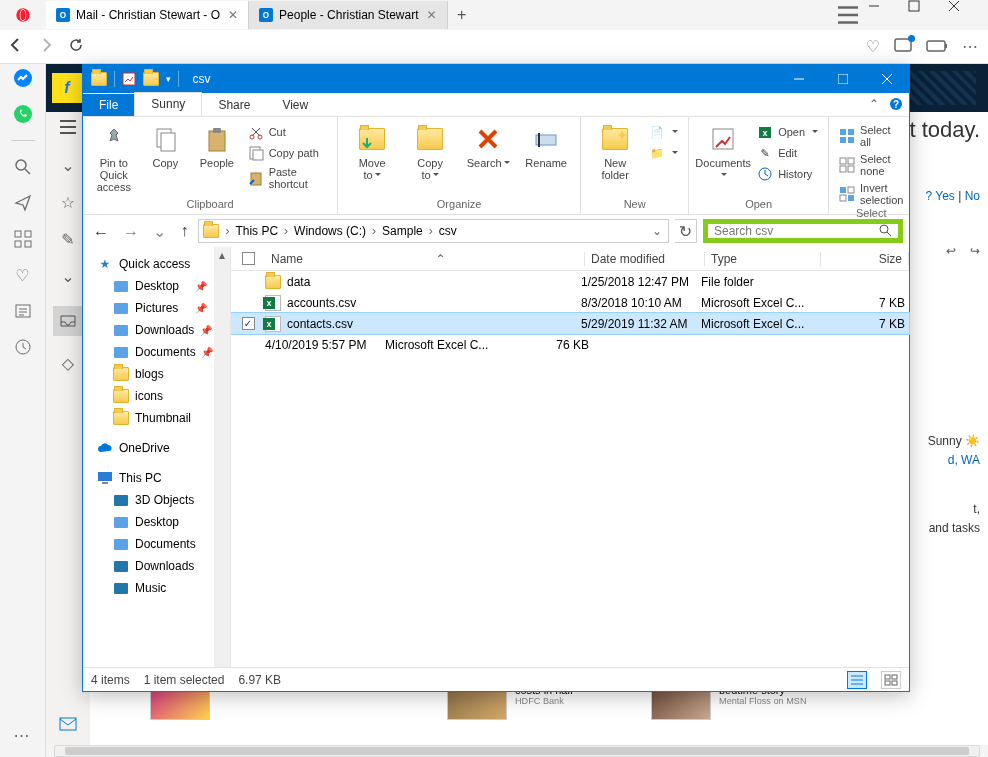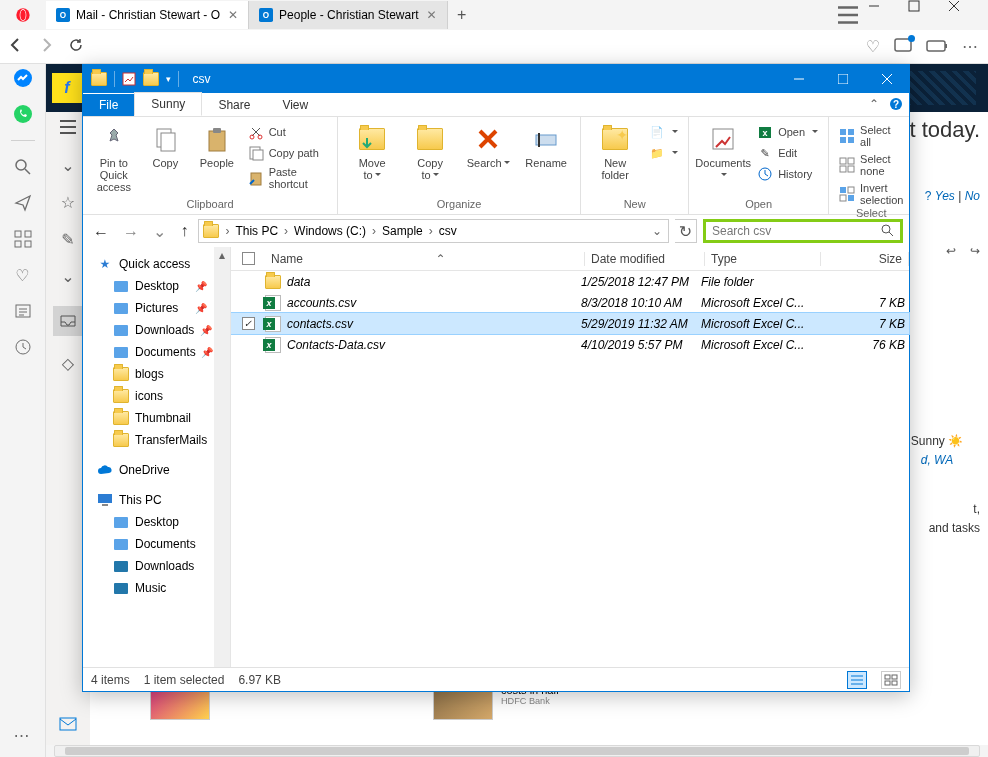--- a/index.html
+++ b/index.html
@@ -26,32 +26,32 @@
   .page-bg2 { position:absolute; left:46px; top:64px; right:0; bottom:12px; background:#fff; }
   .page-hdr { position:absolute; left:46px; top:64px; right:0; height:48px; background:#0b2138; display:flex; align-items:center; color:#fff; padding-right:12px; }
   .page-hdr .flip { background:#ffe11b; color:#2874f0; width:30px; height:30px; margin-left:6px; display:flex; align-items:center; justify-content:center; font-weight:700; font-style:italic; }
   .waffle { margin-left:12px; font-size:14px; color:#fff; }
   .page-hdr .spacer { flex:1; }
   .qmark { width:26px; height:26px; border-radius:50%; display:flex; align-items:center; justify-content:center; background:rgba(255,255,255,.15); font-size:14px; }
   .circuitry { width:70px; height:34px; background:repeating-linear-gradient(45deg,#12324f 0 4px,#0b2138 4px 8px); margin-left:10px; }
   
   .outlook-partial { position:absolute; right:8px; top:112px; width:86px; font-size:12px; color:#333; line-height:1.6; }
   .outlook-partial .head1 { font-size:22px; font-weight:300; white-space:nowrap; }
-  .outlook-partial .blue { color:#0067b8;font-style:italic; }
+  .outlook-partial .blue { color:#0067b8; }
   .outlook-partial .sunny { margin-top:170px; }
   .outlook-partial .tasks { margin-top:30px; }
 
   
   .mini-strip { position:absolute; left:46px; top:112px; width:44px; bottom:12px; background:#f3f2f1; display:flex; flex-direction:column; align-items:center; gap:18px; padding-top:8px; }
   .mini-strip .chev { color:#666; }
   .mini-strip .ic { color:#666; }
   .mini-strip .box { width:30px; height:30px; background:#d3d3d3; display:flex; align-items:center; justify-content:center; margin-top:2px; }
 
   
-  .cards { position:absolute; left:150px; right:8px; top:684px; height:40px; display:flex; gap:4px; font-size:11px; }
+  .cards { position:absolute; left:150px; right:8px; top:684px; height:40px; display:flex; gap:18px; font-size:11px; }
   .card { display:flex; gap:8px; }
   .card .thumb { width:60px; height:36px; background:linear-gradient(135deg,#d63384,#ffd24d); border:1px solid #ccc; }
   .card .txt small { color:#888; display:block; }
 
   
   .hscroll { position:absolute; left:54px; right:8px; bottom:0; height:12px; background:#f0f0f0; border:1px solid #d9d9d9; border-radius:2px; }
   .hscroll .thumb { position:absolute; left:10px; right:10px; top:1px; bottom:1px; background:#cdcdcd; border-radius:2px; }
 
   
   .fe { position:absolute; left:82px; top:64px; width:828px; height:628px; background:#fff; border:1px solid #0078d7; box-shadow:0 4px 20px rgba(0,0,0,.25); display:flex; flex-direction:column; }
@@ -80,21 +80,21 @@
   .rbtn-sm .ic { width:16px; height:16px; display:flex; align-items:center; justify-content:center; }
   .drop-tri::after { content:""; display:inline-block; border:3px solid transparent; border-top-color:#555; margin-left:2px; vertical-align:middle; }
 
   .fe-addr { height:32px; display:flex; align-items:center; padding:2px 6px; gap:6px; }
   .fe-addr .navbtn { color:#888; padding:0 4px; }
   .fe-addr .navbtn.enabled { color:#333; }
   .breadcrumb { flex:1; height:24px; border:1px solid #ccc; display:flex; align-items:center; font-size:12px; padding:0 4px; }
   .breadcrumb .bseg { padding:0 4px; }
   .breadcrumb .bchev { color:#666; padding:0 2px; }
   .refresh { width:22px; height:24px; display:flex; align-items:center; justify-content:center; border:1px solid #ccc; border-left:0; color:#555; }
-  .search { width:200px; height:24px; border:3px solid #84cc16; display:flex; align-items:center; font-size:12px; color:#777; padding:0 6px; }
+  .search { width:200px; height:24px; border:5px solid #84cc16; display:flex; align-items:center; font-size:12px; color:#777; padding:0 6px; }
   .search .mag { margin-left:auto; color:#555; }
 
   .fe-body { flex:1; display:flex; min-height:0; }
   .fe-left { width:148px; border-right:1px solid #e5e5e5; overflow:hidden; position:relative; font-size:12px; }
   .fe-left-scroll { position:absolute; right:0; top:0; bottom:0; width:16px; background:#f0f0f0; }
   .fe-left-scroll .up,.fe-left-scroll .dn { height:16px; display:flex; align-items:center; justify-content:center; color:#666; }
   .tree { padding:6px 0; }
   .tree .sec { display:flex; align-items:center; gap:6px; padding:3px 4px 3px 14px; }
   .tree .node { display:flex; align-items:center; gap:6px; padding:3px 4px 3px 30px; }
   .tree .pin { margin-left:auto; color:#888; font-size:10px; margin-right:18px; }
@@ -106,21 +106,21 @@
   .fe-right { flex:1; display:flex; flex-direction:column; min-width:0; }
   .cols { height:24px; display:flex; align-items:center; border-bottom:1px solid #e5e5e5; font-size:12px; color:#444; }
   .cols .cb { width:34px; display:flex; justify-content:center; }
   .cols .c { border-right:1px solid #e5e5e5; padding:0 6px; }
   .cols .c.name { flex:1; display:flex; align-items:center; }
   .cols .c.date { width:120px; }
   .cols .c.type { width:116px; }
   .cols .c.size { width:88px; text-align:right; }
   .cols .caret { margin:0 auto; color:#666; width:20px; text-align:center; }
 
-  .rows { flex:1; font-size:12px;font-style:italic; }
+  .rows { flex:1; font-size:12px; }
   .row { height:21px; display:flex; align-items:center; padding-right:4px; }
   .row.selected { background:#cce8ff; outline:1px solid #99d1ff; }
   .row .cb { width:34px; display:flex; justify-content:center; }
   .row .name { flex:1; display:flex; align-items:center; gap:6px; }
   .row .date { width:120px; }
   .row .type { width:116px; overflow:hidden; text-overflow:ellipsis; white-space:nowrap; }
   .row .size { width:88px; text-align:right; }
   .chk { width:13px; height:13px; border:1px solid #888; background:#fff; display:inline-flex; align-items:center; justify-content:center; font-size:10px; color:#333; }
 
   .fe-status { height:24px; border-top:1px solid #e1e1e1; display:flex; align-items:center; font-size:12px; color:#444; padding:0 8px; gap:14px; }
@@ -302,21 +302,21 @@
       </svg></span>
 </div>
 
 <div class="outlook-partial">
   <div class="head1" style="text-align:right">nt today.</div>
   <div style="margin-top:40px;text-align:right"><span style="color:#0067b8">? </span><span class="blue">Yes</span> <span>|</span> <span class="blue">No</span></div>
   <div style="margin-top:36px;display:flex;justify-content:flex-end;gap:14px;color:#555">
     <span>↩</span>
     <span>↪</span>
   </div>
-  <div class="sunny" style="text-align:center">
+  <div class="sunny" style="text-align:right">
     <span>Sunny</span> <span>☀️</span><br>
     <span class="blue">d, WA</span>
   </div>
   <div class="tasks" style="text-align:right">
     <span>t,</span><br>
     <span>and tasks</span>
   </div>
 </div>
 
 <div class="cards">
@@ -325,20 +325,27 @@
       <div class="txt">
         <div></div>
         <small>Save70.com</small>
       </div>
     </div>
   <div class="card" style="margin-left:160px">
       <div class="thumb" style="background:linear-gradient(135deg,#8b6f47,#d4a86a)"></div>
       <div class="txt">
         <div>costs in half</div>
         <small>HDFC Bank</small>
+      </div>
+    </div>
+  <div class="card" style="margin-left:60px">
+      <div class="thumb" style="background:linear-gradient(135deg,#6b4a3a,#c8a890)"></div>
+      <div class="txt">
+        <div>bedtime story</div>
+        <small>Mental Floss on MSN</small>
       </div>
     </div>
 </div>
 
 <div class="hscroll">
     <div class="thumb"></div>
   </div>
 
 <div class="fe">
   <div class="fe-title">
@@ -679,26 +686,20 @@
                 <span class="folder-ico"></span>
               </span>
               <span>icons</span>
             </div>
             <div class="node">
               <span class="ic">
                 <span class="folder-ico"></span>
               </span>
               <span>Thumbnail</span>
             </div>
-            <div class="node">
-              <span class="ic">
-                <span class="folder-ico"></span>
-              </span>
-              <span>TransferMails</span>
-            </div>
           </div>
         <div class="sec" style="margin-top:8px">
             <span class="ic cloud">
               <svg width="16" height="12">
                 <path d="M4 10a3 3 0 010-6 4 4 0 017-1 3 3 0 011 6z" fill="#0078d7"></path>
               </svg>
             </span>
             <span>OneDrive</span>
           </div>
         <div class="sec" style="margin-top:8px">
@@ -707,20 +708,28 @@
                 <rect x="1" y="1" width="14" height="9" fill="#2b7cd3"></rect>
                 <rect x="5" y="11" width="6" height="2" fill="#888"></rect>
               </svg>
             </span>
             <span>This PC</span>
           </div>
         <div id="pc-items">
             <div class="node">
               <span class="ic">
                 <svg width="16" height="14">
+                  <rect x="1" y="2" width="14" height="11" fill="#27a" rx="1"></rect>
+                </svg>
+              </span>
+              <span>3D Objects</span>
+            </div>
+            <div class="node">
+              <span class="ic">
+                <svg width="16" height="14">
                   <rect x="1" y="2" width="14" height="11" fill="#5aa3e8" rx="1"></rect>
                 </svg>
               </span>
               <span>Desktop</span>
             </div>
             <div class="node">
               <span class="ic">
                 <svg width="16" height="14">
                   <rect x="1" y="2" width="14" height="11" fill="#5aa3e8" rx="1"></rect>
                 </svg>
@@ -791,24 +800,20 @@
             <div class="name">
               <span class="excel-ico"></span>
               <span>contacts.csv</span>
             </div>
             <div class="date">5/29/2019 11:32 AM</div>
             <div class="type">Microsoft Excel C...</div>
             <div class="size">7 KB</div>
           </div>
           <div class="row">
             <div class="cb"></div>
-            <div class="name">
-              <span class="excel-ico"></span>
-              <span>Contacts-Data.csv</span>
-            </div>
             <div class="date">4/10/2019 5:57 PM</div>
             <div class="type">Microsoft Excel C...</div>
             <div class="size">76 KB</div>
           </div>
         </div>
     </div>
   </div>
 
   <div class="fe-status">
     <span>4 items</span>

